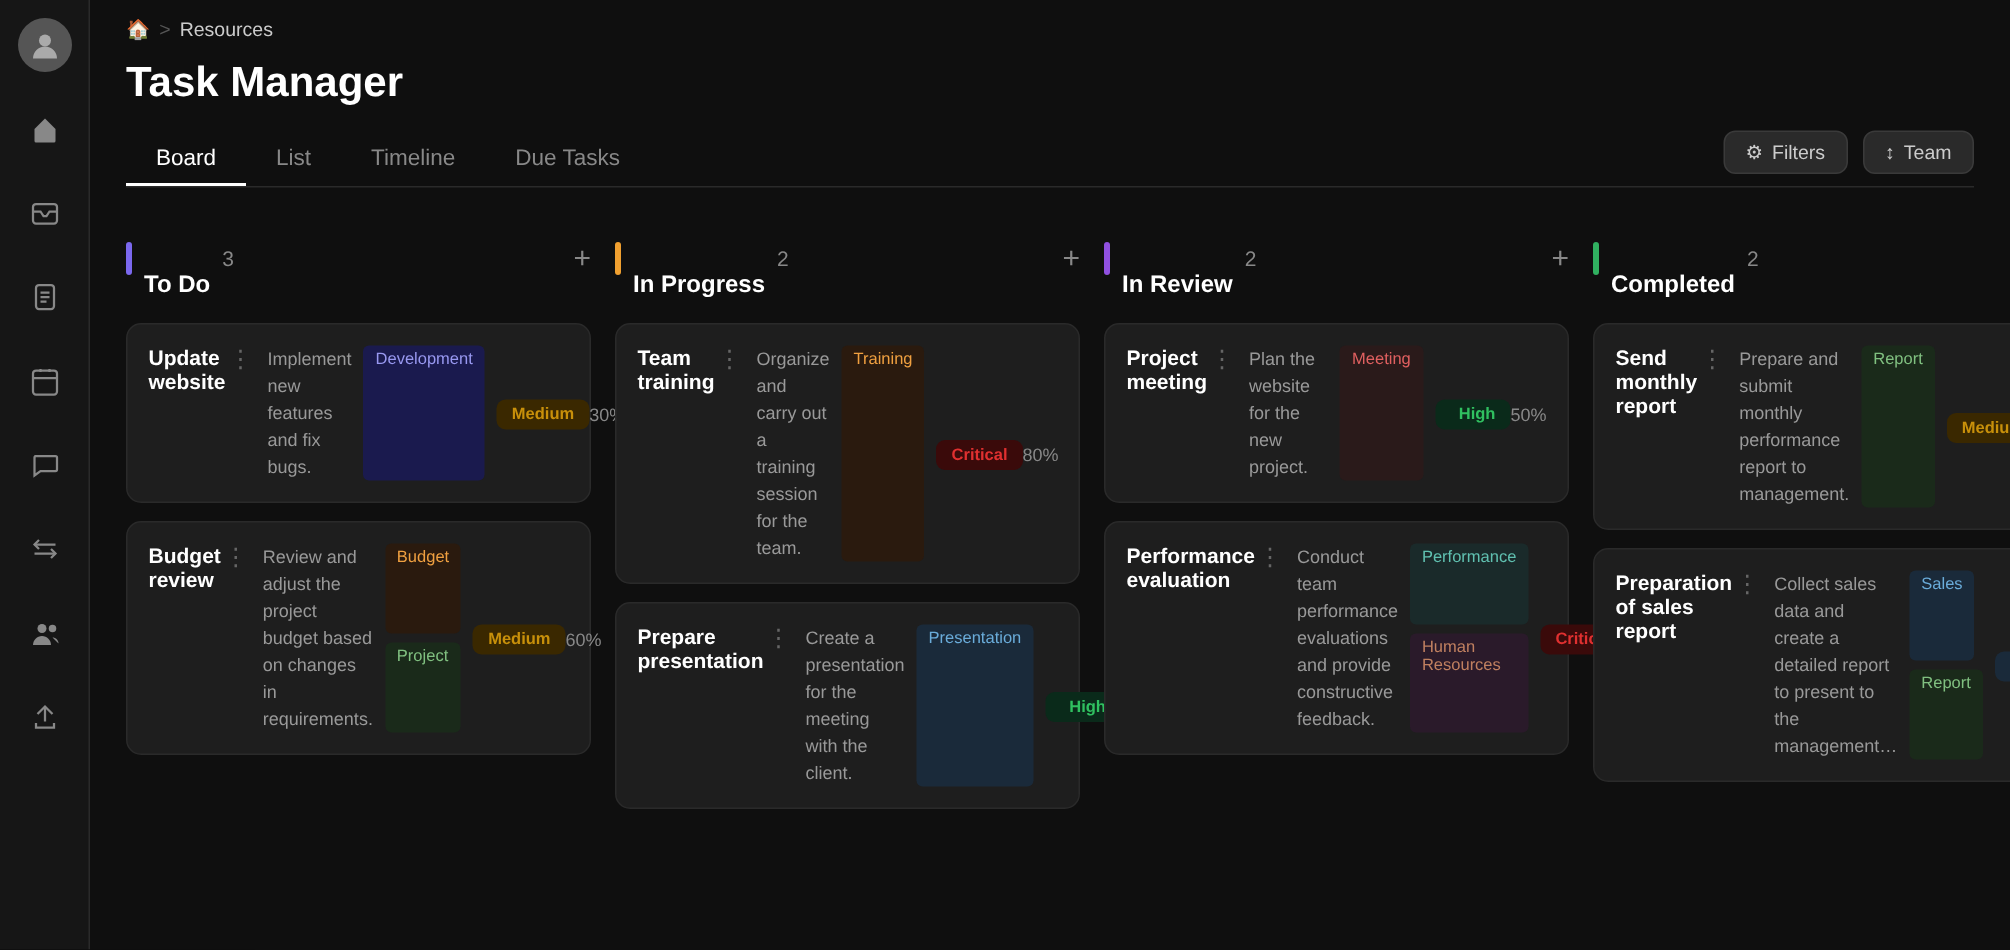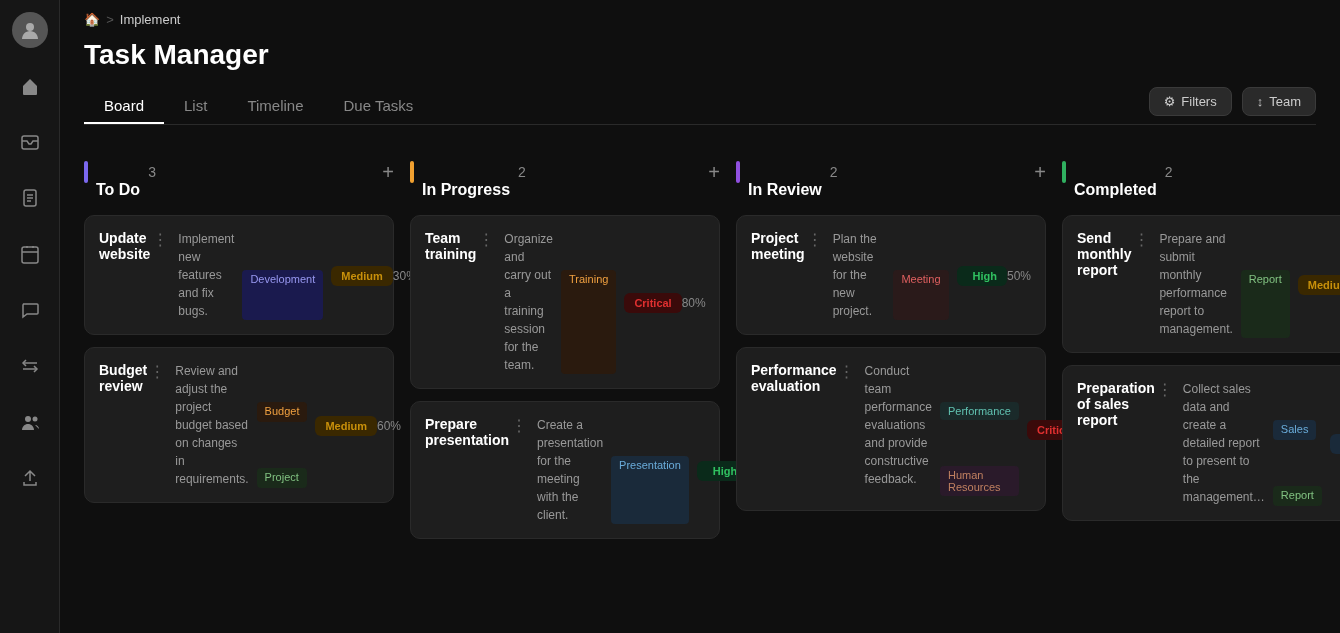--- a/index.html
+++ b/index.html
@@ -201,21 +201,20 @@
     .card-tags {
       display: flex;
       flex-wrap: wrap;
       gap: 6px;
     }
     .tag {
       font-size: 11px;
       padding: 3px 8px;
       border-radius: 4px;
       font-weight: 500;
-      margin-top: 40px;
     }
     .card-footer {
       display: flex;
       align-items: center;
       justify-content: space-between;
       margin-top: 2px;
     }
     .priority-badge {
       font-size: 11px;
       padding: 4px 10px;
@@ -306,21 +305,21 @@
         <path d="M10 3v10M5 8l5-5 5 5M4 14v3h12v-3"></path>
       </svg>
   </div>
 </nav>
 
 <div class="main">
   <div class="header">
     <div class="breadcrumb">
       <span>🏠</span>
       <span class="breadcrumb-sep">&gt;</span>
-      <span class="breadcrumb-current">Implement</span>
+      <span class="breadcrumb-current">Resources</span>
     </div>
     <h1 class="page-title">Task Manager</h1>
     <div class="tabs">
       <div class="tab active">Board</div>
       <div class="tab">List</div>
       <div class="tab">Timeline</div>
       <div class="tab">Due Tasks</div>
       <div class="tab-actions">
         <button class="btn-action">
           <span>⚙</span>

